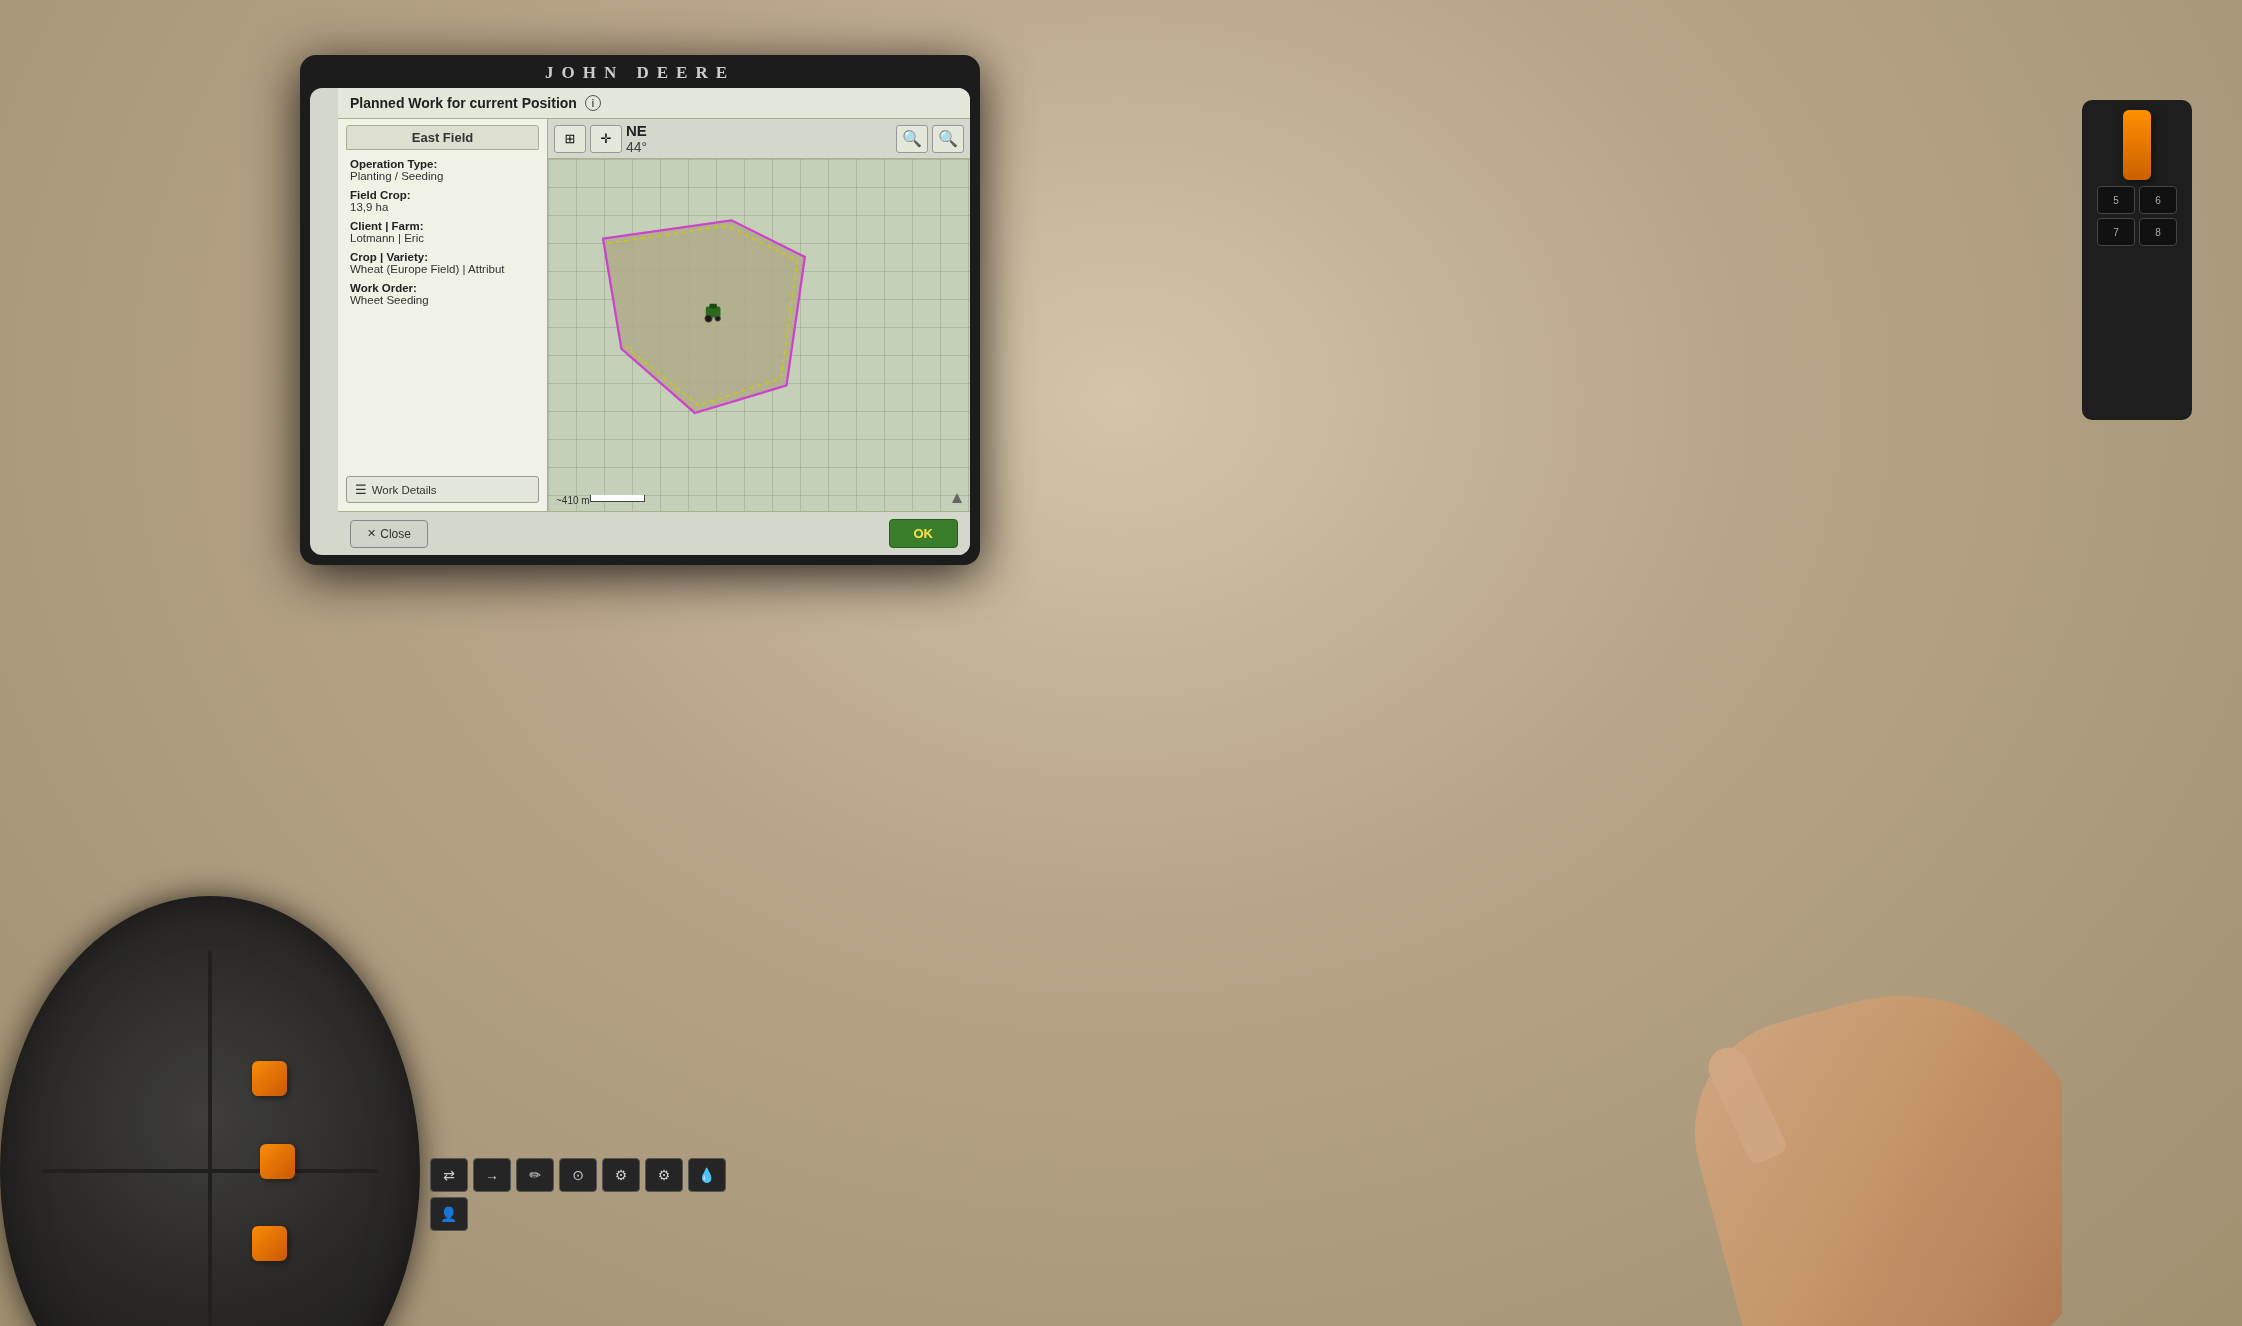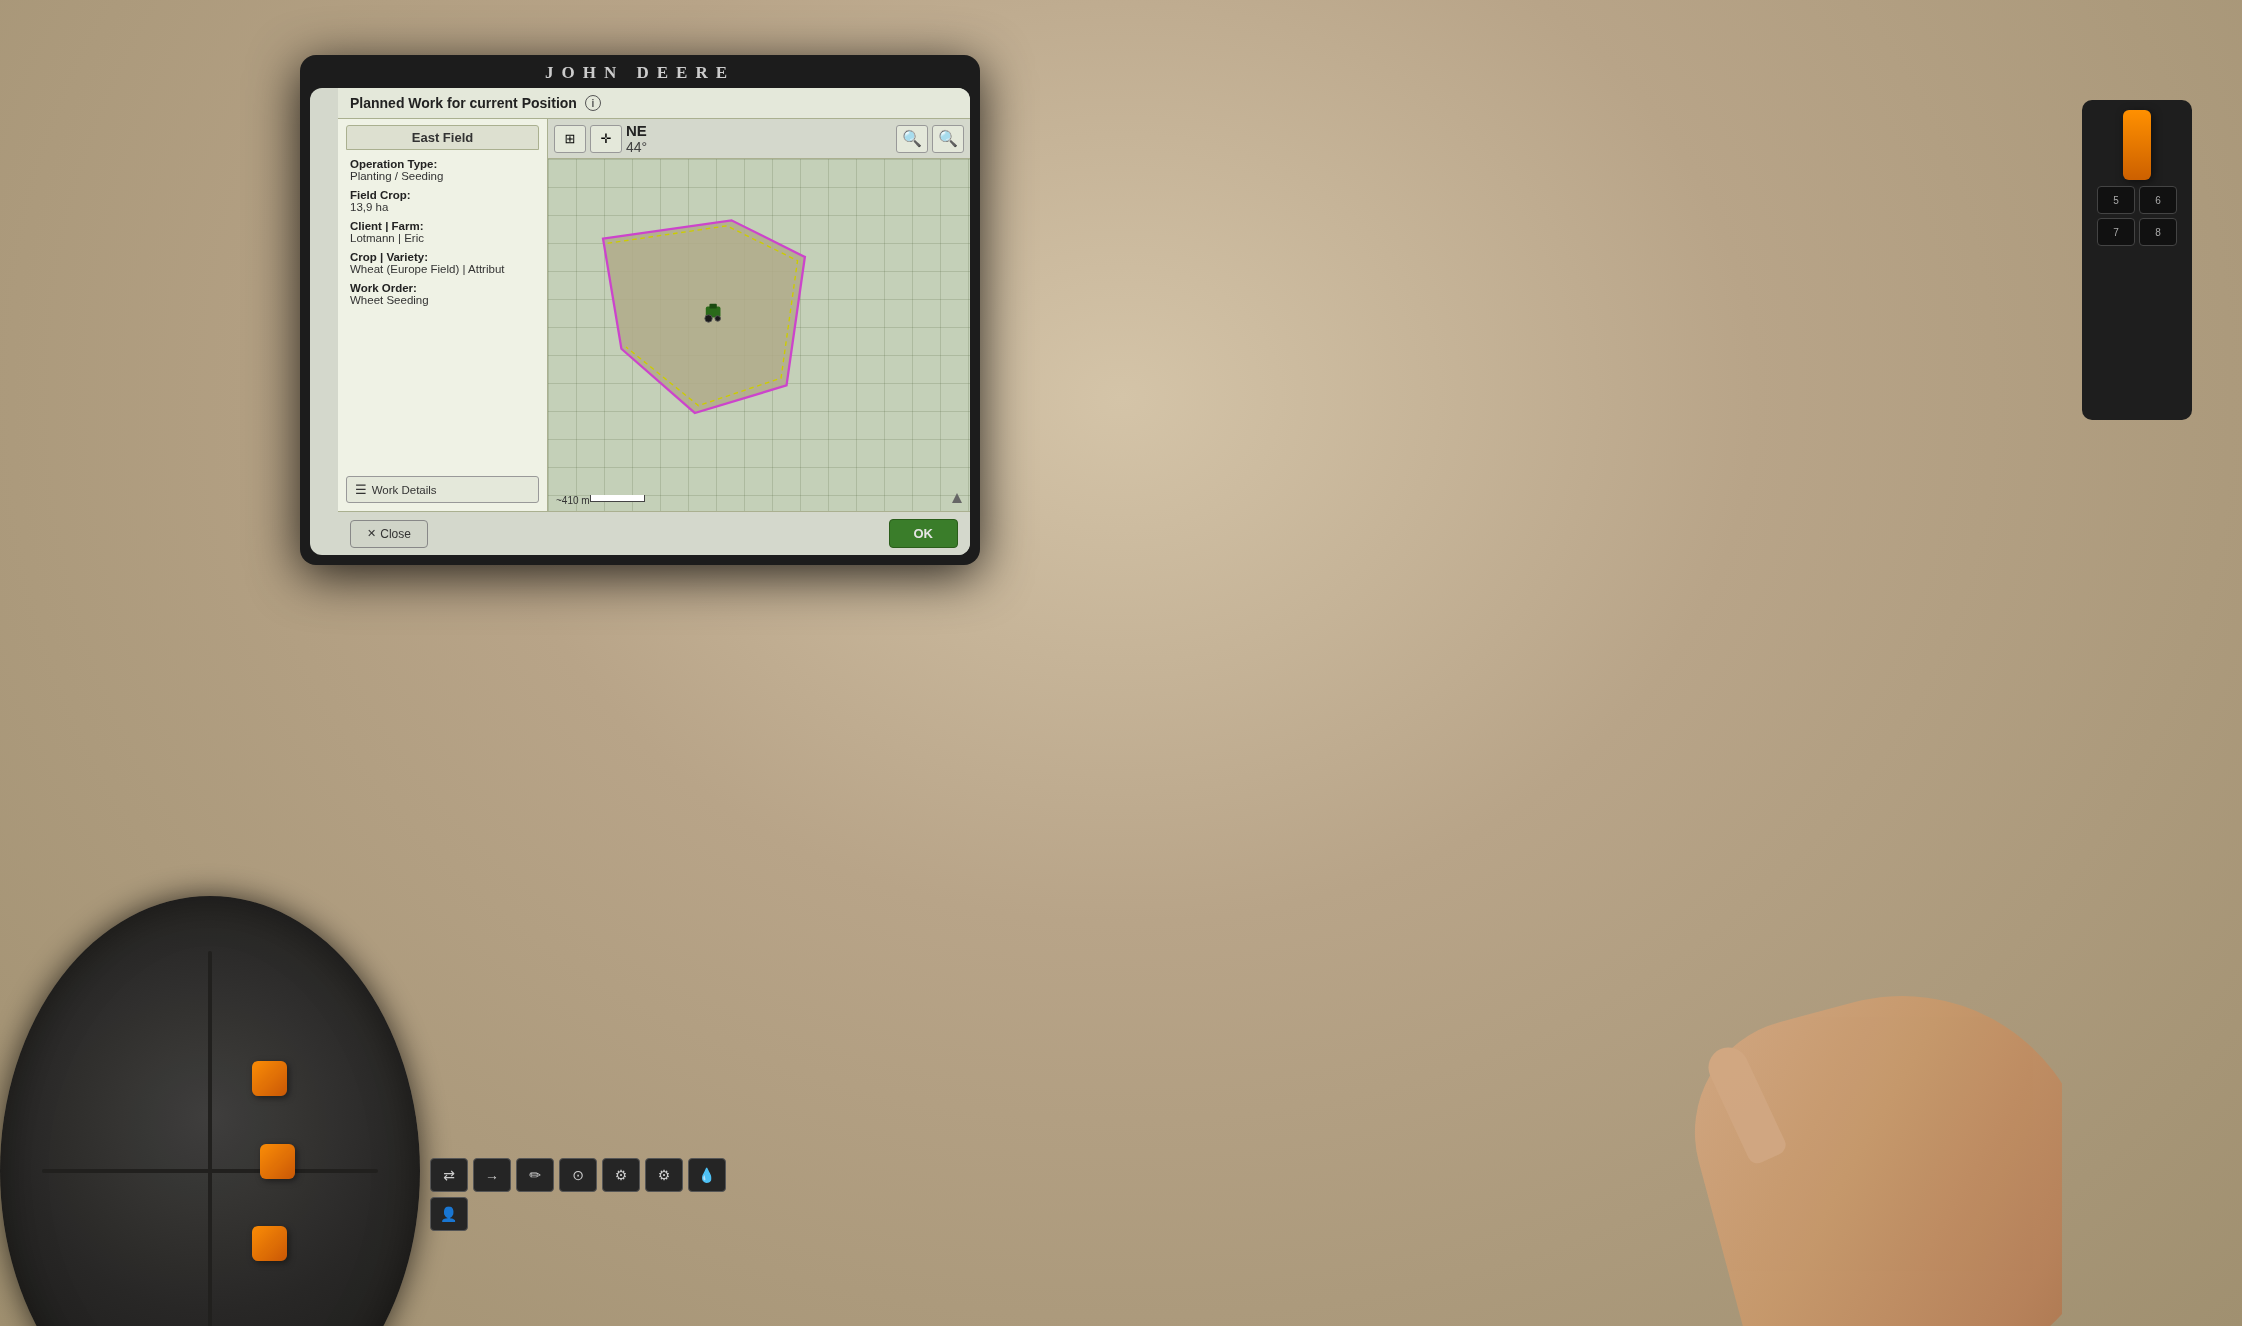--- a/index.html
+++ b/index.html
@@ -123,21 +123,21 @@
       </div>
     </div>
 
     <div style="background:#d4d8cc;border-top:1px solid #aab090;padding:7px 12px;display:flex;justify-content:space-between;align-items:center;">
 
       <button style="padding:6px 16px;background:#d0d4c8;border:1px solid #888;border-radius:4px;font-size:12px;cursor:pointer;display:flex;align-items:center;gap:4px;color:#333;">
         <span style="font-size:11px;">✕</span>
         <span>Close</span>
       </button>
 
-      <button style="padding:6px 24px;background:#3a7d2a;border:1px solid #2a5d1a;border-radius:4px;font-size:13px;font-weight:bold;cursor:pointer;color:#e5e5e5;">
+      <button style="padding:6px 24px;background:#3a7d2a;border:1px solid #2a5d1a;border-radius:4px;font-size:13px;font-weight:bold;cursor:pointer;color:#fde047;">
         <span>OK</span>
       </button>
     </div>
 
   </div>
 </div>
 
 <div style="position:absolute;bottom:-120px;left:0px;width:420px;height:550px;background:radial-gradient(circle at 50% 40%,#3a3a3a 0%,#222 50%,#111 100%);border-radius:50%;box-shadow:inset 0 0 40px rgba(0,0,0,0.5),0 0 30px rgba(0,0,0,0.7);opacity:0.95;">
 
   <div style="position:absolute;top:50%;left:50%;width:80%;height:4px;background:#1a1a1a;transform:translate(-50%,-50%);border-radius:2px;"></div>

